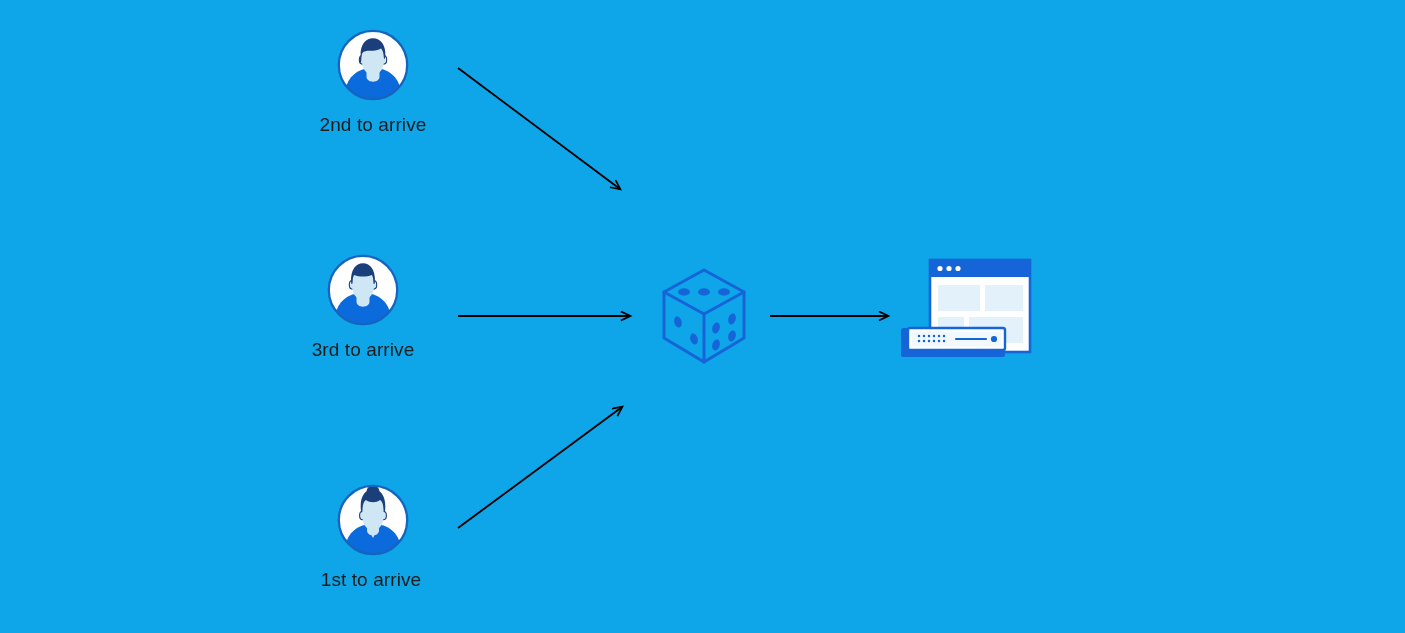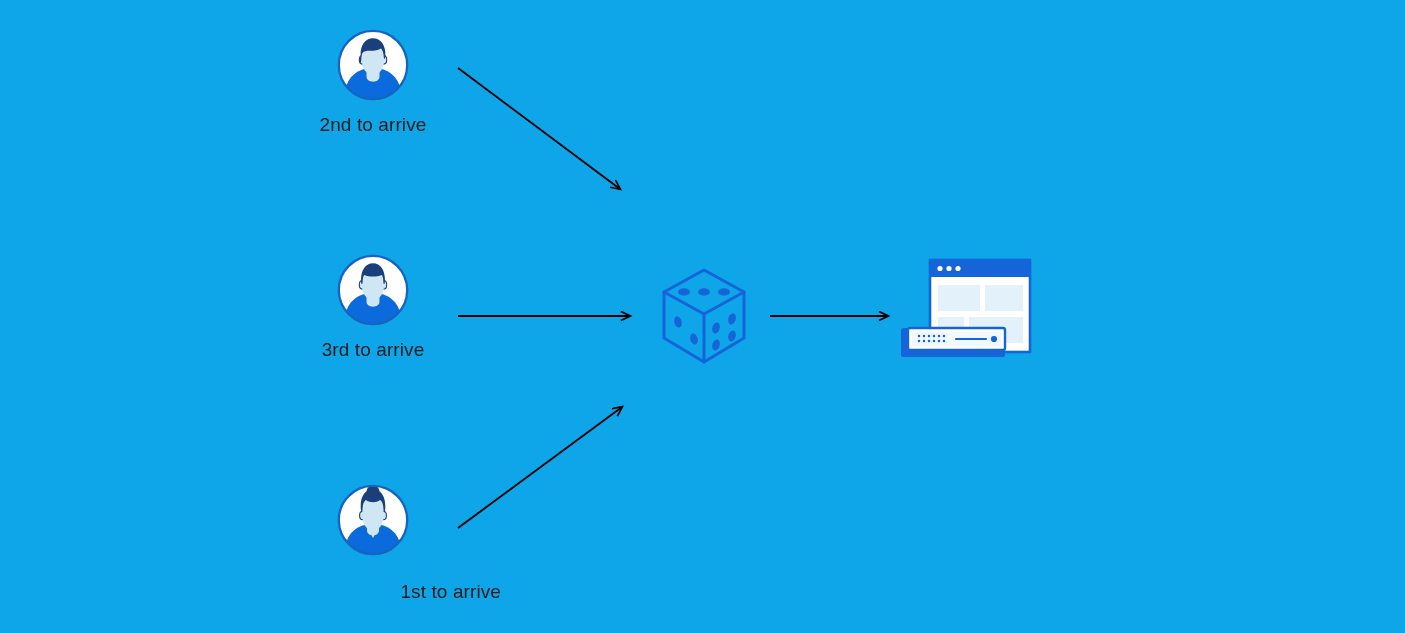--- a/index.html
+++ b/index.html
@@ -84,21 +84,21 @@
           <ellipse cx="47.7" cy="31.8" rx="3.0" ry="4.3" fill="#cfe6f5" stroke="#1b3f7a" stroke-width="1.1"></ellipse>
           <path d="M25.6 26.5 c0 -9.2 4.8 -14.6 11.4 -14.6 s11.4 5.4 11.4 14.6 c0 8.2 -0.9 12.6 -3.1 15.8 c-2 2.9 -4.9 4.3 -8.3 4.3 s-6.3 -1.4 -8.3 -4.3 c-2.2 -3.2 -3.1 -7.6 -3.1 -15.8 z" fill="#cfe6f5"></path>
           <path d="M24.6 27.5 c-0.4 -10.6 4.6 -17.3 12.4 -17.3 c7.8 0 12.8 6.7 12.4 17.3 c-0.1 2.2 -0.5 3.4 -0.9 3.4 c-0.5 0 -0.7 -1.4 -0.9 -3.6 c-0.3 -3.4 -1.2 -5.6 -2.6 -6.9 c-2.3 1.5 -6.1 2.3 -11.1 2.3 c-3.6 0 -6.1 0.5 -7.3 2.0 c-0.8 1.0 -1.2 3.0 -1.3 6.6 c-0.1 2.2 -0.3 3.6 -0.8 3.6 c-0.4 0 -0.8 -1.2 -0.9 -3.4 z" fill="#1b3f7a"></path>
         </g>
         <circle cx="37" cy="37" r="34.2" fill="none" stroke="#1565c0" stroke-width="2.3"></circle>
       </svg>
     </div>
     <div class="node-label" style="left:-93px; top:86px;">2nd to arrive</div>
   </div>
 
-  <div class="node" style="left:336px; top:253px;">
+  <div class="node" style="left:326px; top:253px;">
     <div class="node-icon">
       <svg width="74" height="74" viewBox="0 0 74 74">
         <clipPath id="cl2">
             <circle cx="37" cy="37" r="34.2"></circle>
           </clipPath>
         <circle cx="37" cy="37" r="34.2" fill="#ffffff"></circle>
         <g clip-path="url(#cl2)">
           <path d="M37 40 c-15.5 0 -25.5 9 -27.5 22 c-1 6.5 -1 12 -1 12 h57 s0 -5.5 -1 -12 c-2 -13 -12 -22 -27.5 -22 z" fill="#0b6bdc"></path>
           <path d="M30.5 35 h13 v13.5 c0 3.2 -2.9 5.2 -6.5 5.2 s-6.5 -2 -6.5 -5.2 z" fill="#cfe6f5"></path>
           <path d="M30.5 41.5 c2 2.2 4.1 3 6.5 3 s4.5 -0.8 6.5 -3 v-6.5 h-13 z" fill="#b4d8ed"></path>
@@ -126,21 +126,21 @@
           <path d="M31.0 36 h12 v11.5 c0 3.0 -2.7 4.9 -6 4.9 s-6 -1.9 -6 -4.9 z" fill="#cfe6f5"></path>
           <ellipse cx="26.5" cy="32.5" rx="2.9" ry="4.2" fill="#cfe6f5" stroke="#1b3f7a" stroke-width="1.1"></ellipse>
           <ellipse cx="47.5" cy="32.5" rx="2.9" ry="4.2" fill="#cfe6f5" stroke="#1b3f7a" stroke-width="1.1"></ellipse>
           <path d="M26.2 27.5 c0 -9.0 4.7 -14.3 10.8 -14.3 s10.8 5.3 10.8 14.3 c0 8.0 -0.8 12.3 -2.9 15.4 c-1.9 2.8 -4.7 4.2 -7.9 4.2 s-6.0 -1.4 -7.9 -4.2 c-2.1 -3.1 -2.9 -7.4 -2.9 -15.4 z" fill="#cfe6f5"></path>
           <path d="M37 6.2 c-7.6 0 -12.6 6.6 -12.3 18.0 c0.1 3.4 0.4 5.2 1.0 5.2 c0.5 0 0.7 -1.5 0.9 -4.0 c0.3 -4.4 1.4 -7.0 3.3 -8.3 c2.0 1.5 4.5 2.2 7.1 2.2 c2.6 0 5.1 -0.7 7.1 -2.2 c1.9 1.3 3.0 3.9 3.3 8.3 c0.2 2.5 0.4 4.0 0.9 4.0 c0.6 0 0.9 -1.8 1.0 -5.2 c0.3 -11.4 -4.7 -18.0 -12.3 -18.0 z" fill="#1b3f7a"></path>
           <ellipse cx="37" cy="8.0" rx="6.4" ry="5.4" fill="#1b3f7a"></ellipse>
         </g>
         <circle cx="37" cy="37" r="34.2" fill="none" stroke="#1565c0" stroke-width="2.3"></circle>
       </svg>
     </div>
-    <div class="node-label" style="left:-95px; top:98px;text-align:right;">1st to arrive</div>
+    <div class="node-label" style="left:-95px; top:86px;">1st to arrive</div>
   </div>
 
   <div class="node" style="left:658px; top:266px;">
     <div class="node-icon">
       <svg width="92" height="100" viewBox="0 0 92 100">
         <g fill="none" stroke="#1565d8" stroke-width="3.0" stroke-linejoin="round" stroke-linecap="round">
           <path d="M46 4 L86 26 L86 72 L46 96 L6 72 L6 26 Z"></path>
           <path d="M6 26 L46 48 L86 26"></path>
           <path d="M46 48 L46 96"></path>
         </g>

